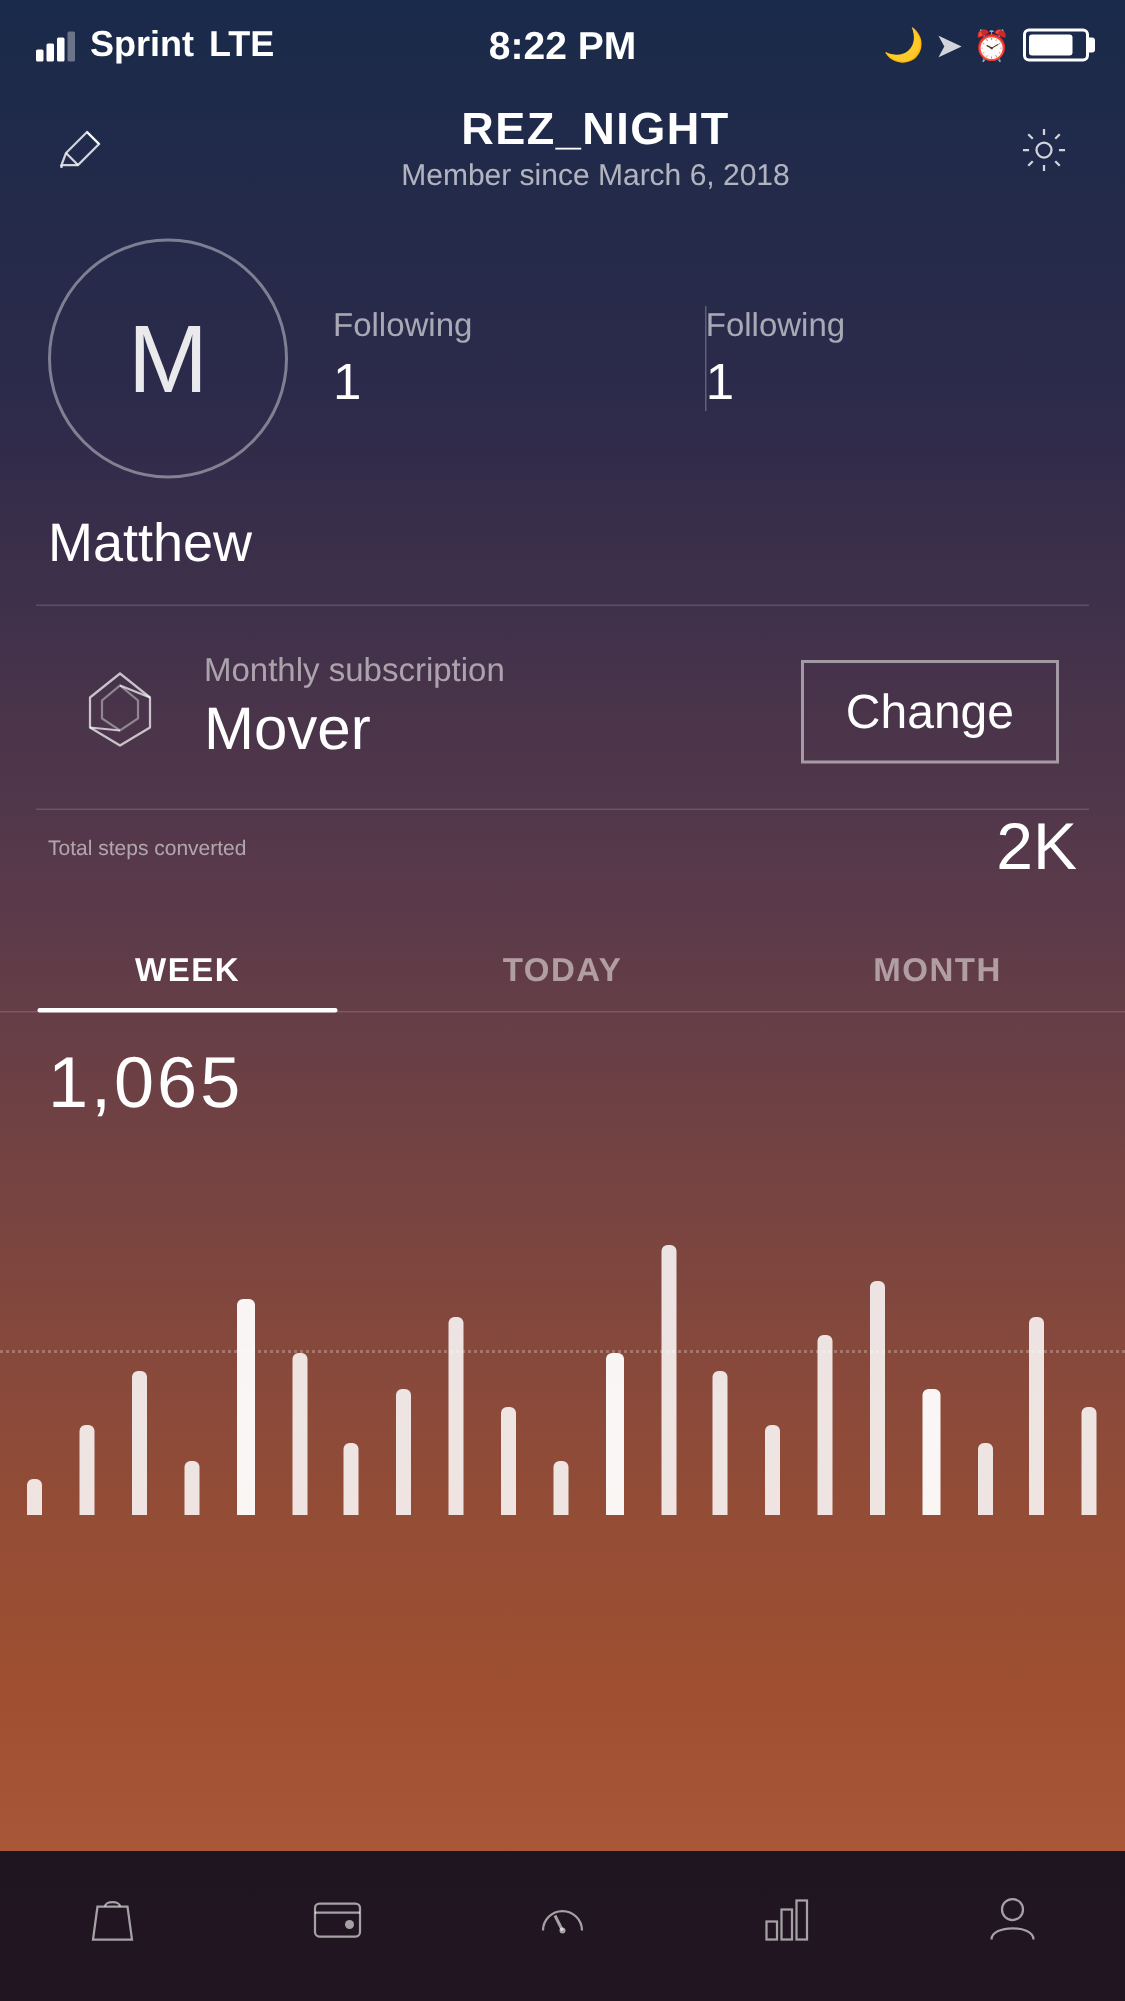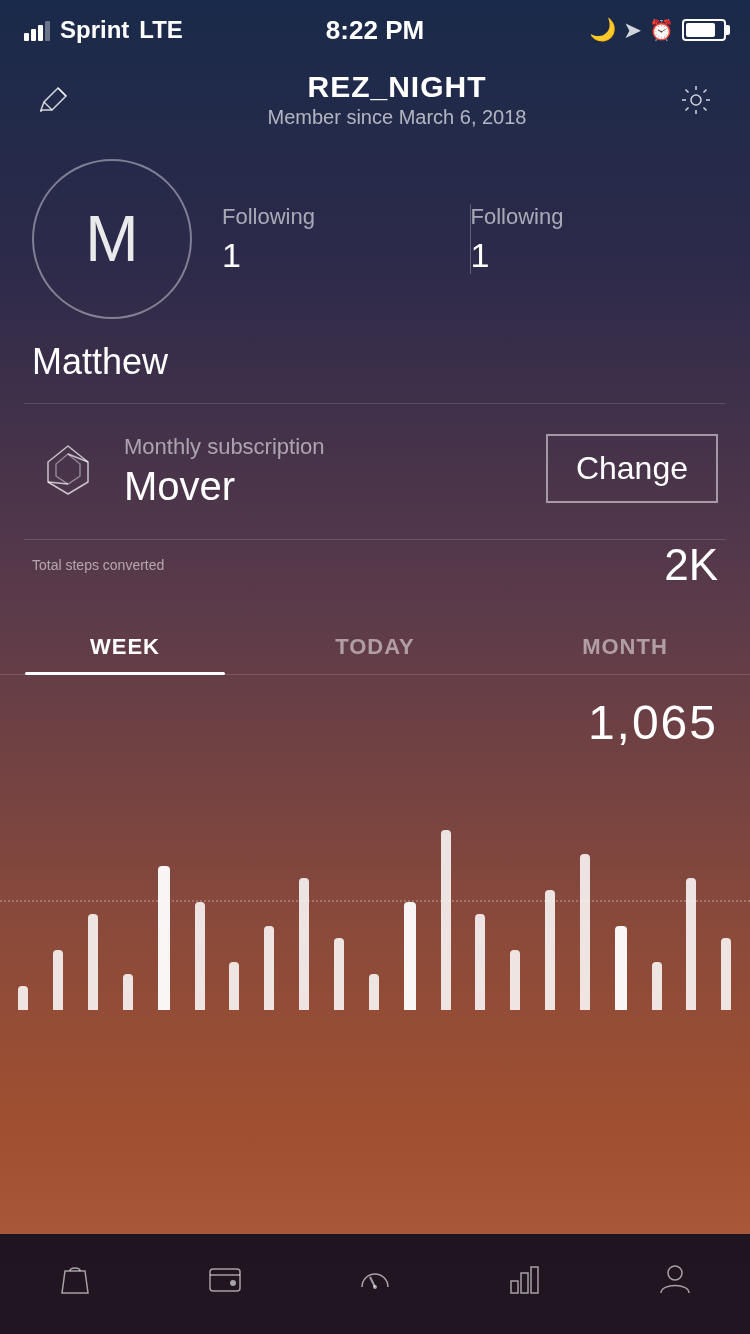--- a/index.html
+++ b/index.html
@@ -182,22 +182,22 @@
     
     .section-divider {
       height: 1px;
       background: rgba(255,255,255,0.15);
       margin: 0 24px;
     }
 
     
     .subscription-section {
       display: flex;
-      align-items: flex-start;
-      padding: 30px 32px;
+      align-items: flex-end;
+      padding: 30px 44px;
       gap: 20px;
     }
     .sub-icon {
       width: 72px;
       height: 72px;
       display: flex;
       align-items: center;
       justify-content: center;
       flex-shrink: 0;
     }
@@ -277,21 +277,20 @@
     .chart-section {
       padding: 20px 32px 10px;
     }
     .avg-label {
       text-align: right;
       font-size: 20px;
       color: rgba(255,255,255,0.5);
       margin-bottom: 4px;
     }
     .avg-value {
-      text-align: right;
       font-size: 48px;
       font-weight: 300;
       color: #fff;
       letter-spacing: 2px;
     }
 
     
     .bar-chart-area {
       position: relative;
       height: 220px;

